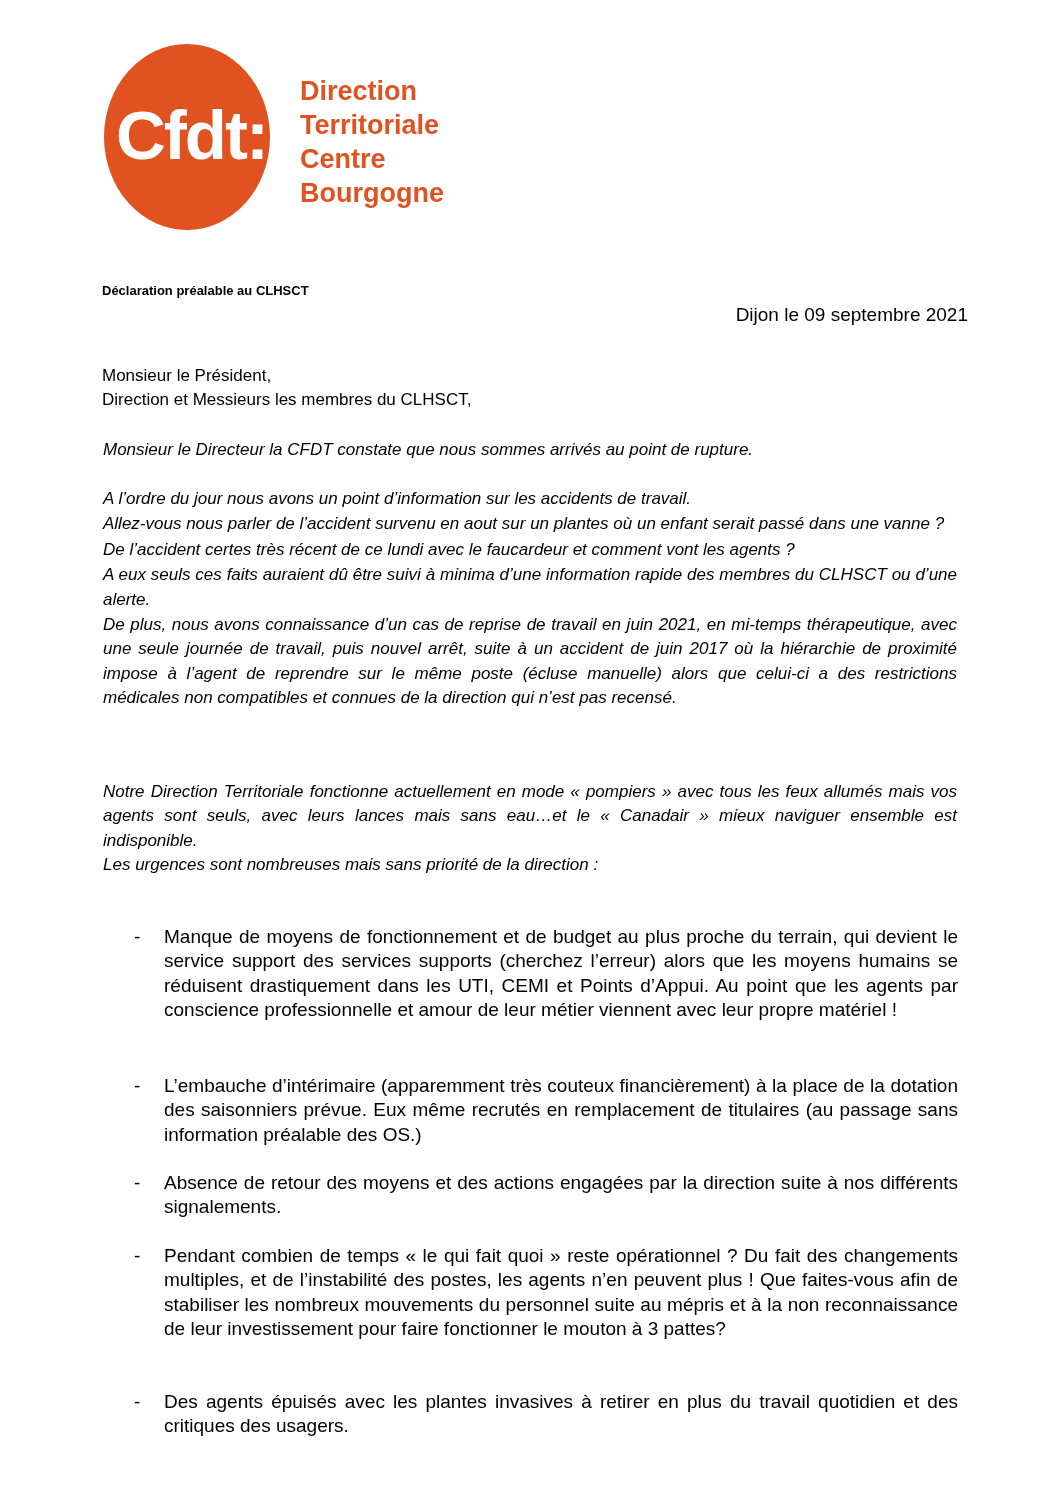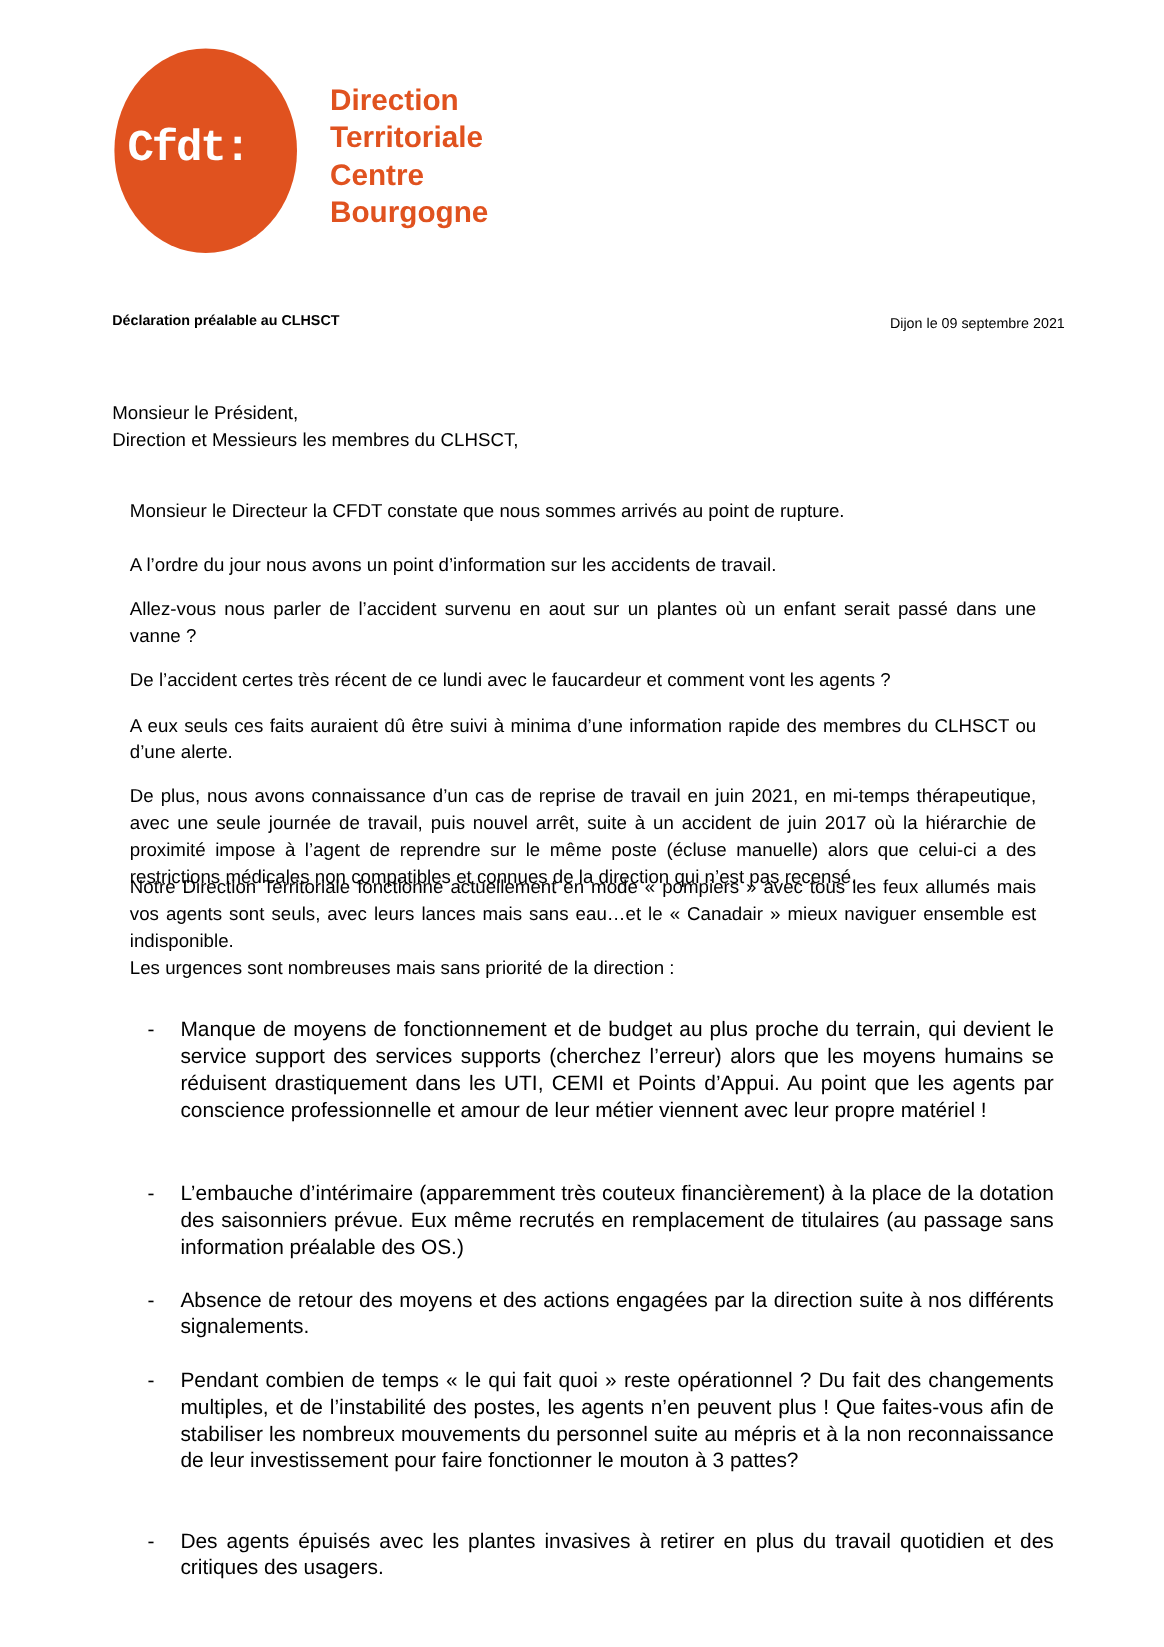--- a/index.html
+++ b/index.html
@@ -1,29 +1,29 @@
 <!DOCTYPE html>
 <html><head>
   <meta charset="utf-8">
   <style>
     html, body { margin: 0; padding: 0; background: #ffffff; }
     body { width: 1058px; height: 1497px; position: relative; overflow: hidden;
            font-family: "Liberation Sans", sans-serif; color: #000; }
     .logo-circle { position: absolute; left: 104px; top: 44px; width: 166px; height: 186px;
                    border-radius: 50%; background: #E0521F; }
-    .logo-circle span { position: absolute; left: 12px; top: 62px; font-size: 40px; font-weight: bold;
+    .logo-circle span { position: absolute; left: 12px; top: 62px; font-size: 69px; font-weight: bold;
                         color: #ffffff; letter-spacing: -2px; line-height: 60px;
-                        font-family: Liberation Mono, monospace; }
+                        font-family: Liberation Sans, sans-serif; }
     .logo-text { position: absolute; left: 276px; top: 74px; color: #E0521F; font-weight: bold;
                  font-size: 27px; line-height: 34px; }
     .logo-text div { white-space: nowrap; margin-left: 24px; }
     .title { position: absolute; left: 102px; top: 283px; font-weight: bold; font-size: 13px; }
-    .date { position: absolute; right: 90px; top: 286px; font-size: 13px; }
+    .date { position: absolute; right: 90px; top: 304px; font-size: 19px; }
     .body { position: absolute; left: 102px; width: 856px; font-size: 17px; line-height: 24.4px; }
-    .p { text-align: justify; margin: 16px; }
+    .p { text-align: justify; margin: 1px; font-style: italic; }
     .bullet { position: absolute; left: 134px; width: 824px; font-size: 19px; line-height: 24.4px; }
     .bullet .dash { position: absolute; left: 0; top: 0; }
     .bullet .txt { margin-left: 30px; text-align: justify; }
   </style>
 </head>
 <body>
 
 <div class="logo-circle">
   <span>Cfdt:</span>
 </div>

